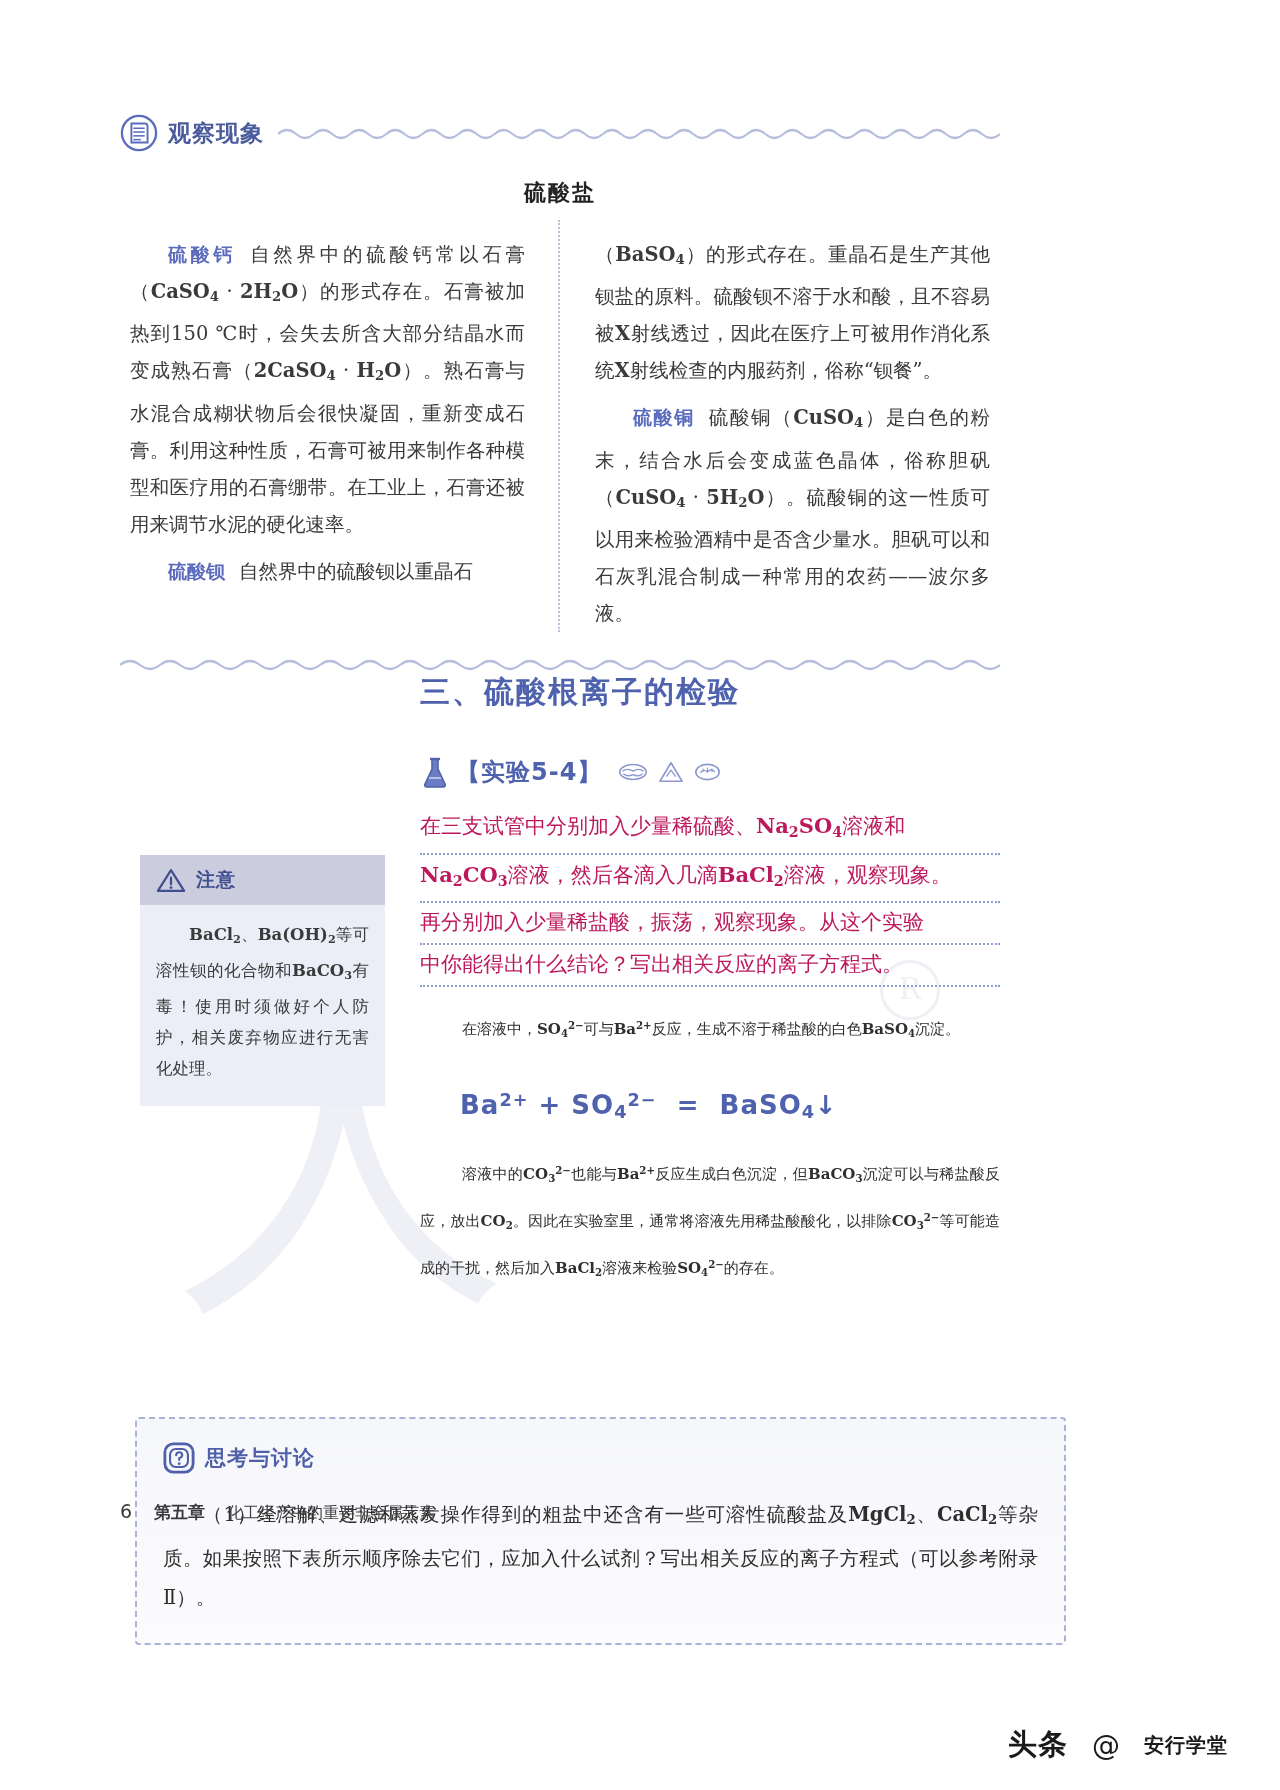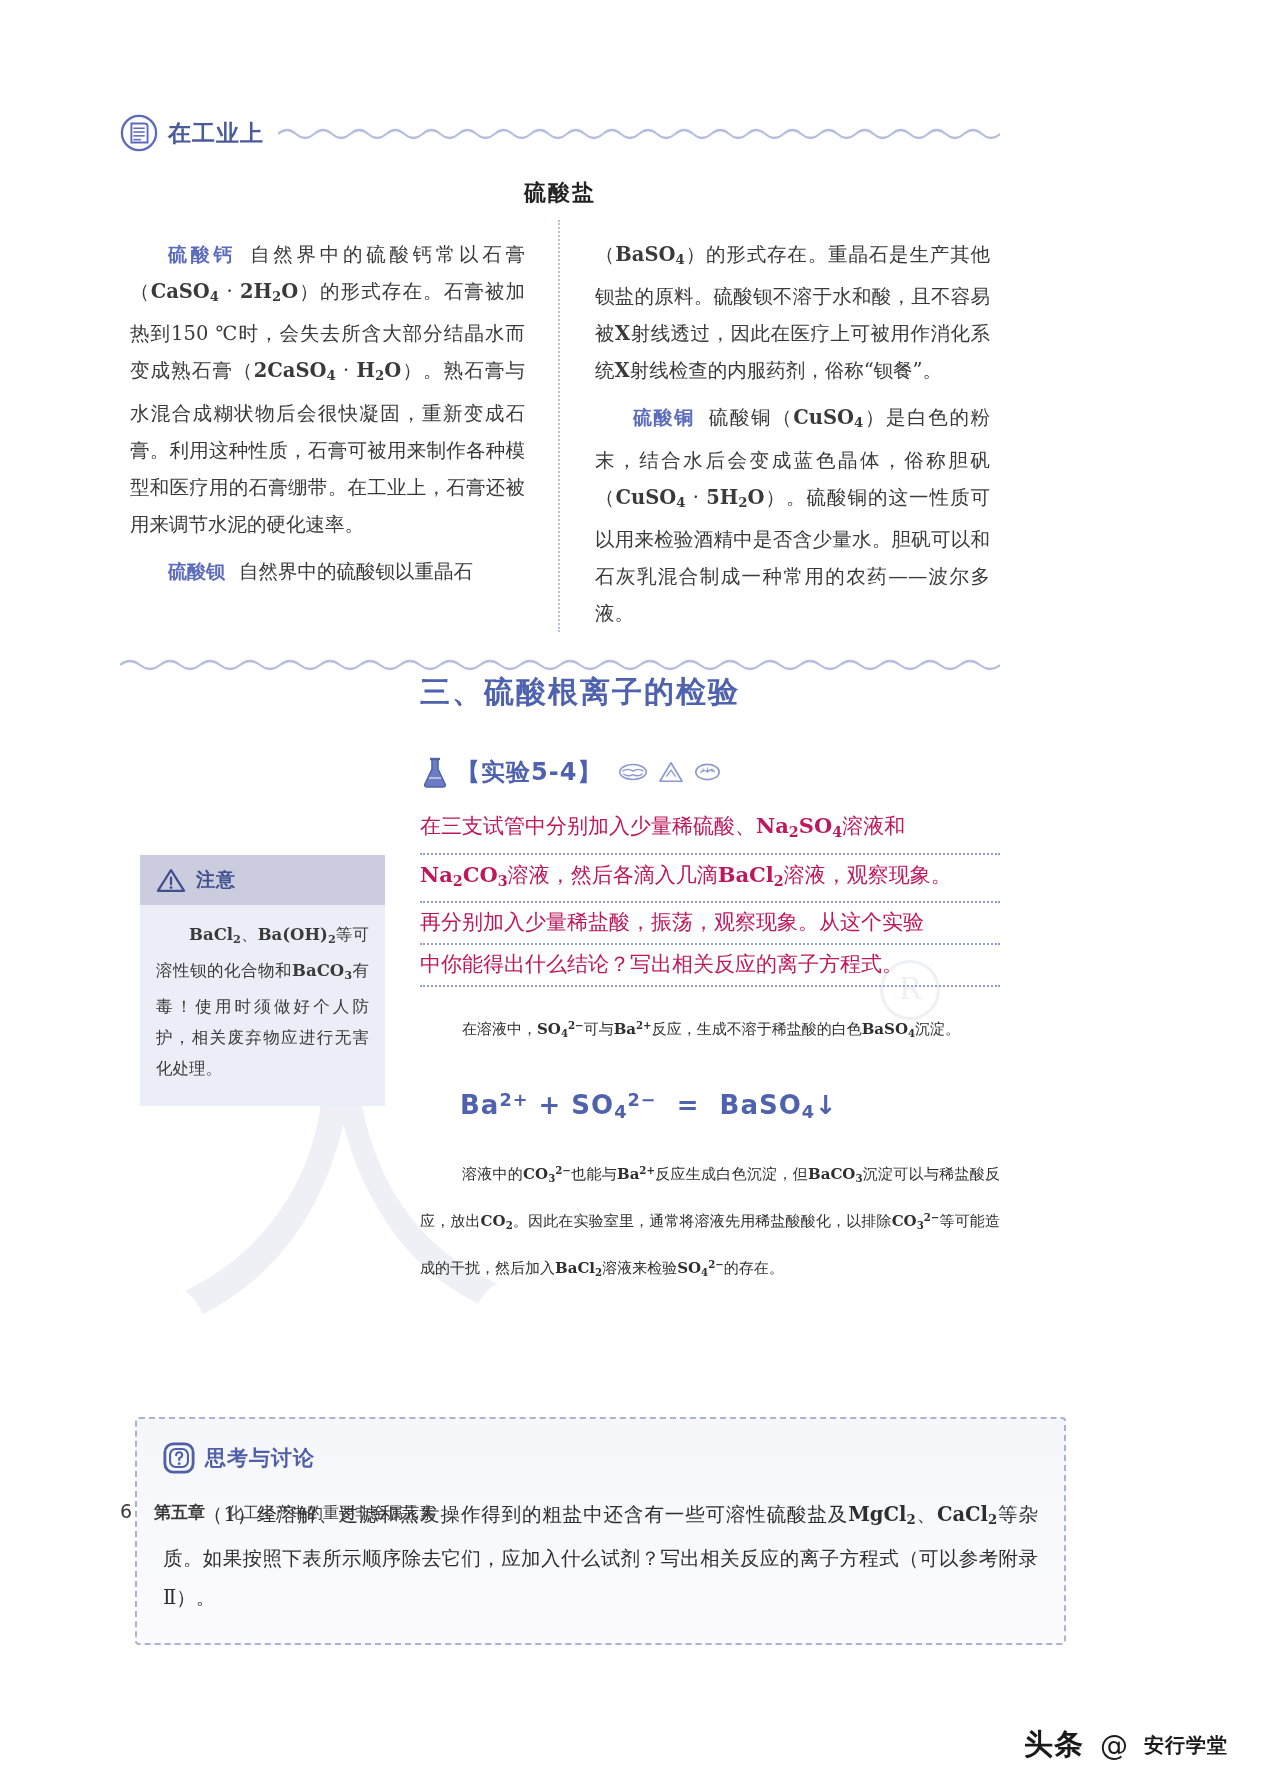--- a/index.html
+++ b/index.html
@@ -158,21 +158,21 @@
     color:#3a3a3a;
   }
   .pg-num{font-size:19px;}
   .f-chap{font-size:17px;font-weight:bold;}
   .f-title{font-size:16px;}
 
   
   .srcbar{
     position:absolute;left:0;top:1700px;width:1280px;height:90px;
     display:flex;align-items:center;justify-content:flex-end;
-    padding-right:52px;box-sizing:border-box;gap:16px;
+    padding-right:52px;box-sizing:border-box;gap:24px;
   }
   .src-logo{
     font-family:"DejaVu Sans","Liberation Sans",sans-serif;
     font-size:29px;font-weight:bold;color:#1a1a1a;letter-spacing:1px;
   }
   .src-at{
     font-family:"DejaVu Sans","Liberation Sans",sans-serif;
     font-size:28px;color:#1a1a1a;
   }
   .src-name{
@@ -196,21 +196,21 @@
         <span class="card-icon">
           <svg viewBox="0 0 40 40" width="38" height="38">
             <circle cx="20" cy="20" r="18" fill="none" stroke="#5b6bbd" stroke-width="2.4"></circle>
             <path d="M12 10 h14 a3 3 0 0 1 3 3 v17 h-17 z" fill="none" stroke="#5b6bbd" stroke-width="2"></path>
             <line x1="14" y1="15" x2="26" y2="15" stroke="#5b6bbd" stroke-width="1.6"></line>
             <line x1="14" y1="19" x2="26" y2="19" stroke="#5b6bbd" stroke-width="1.6"></line>
             <line x1="14" y1="23" x2="26" y2="23" stroke="#5b6bbd" stroke-width="1.6"></line>
             <line x1="14" y1="27" x2="22" y2="27" stroke="#5b6bbd" stroke-width="1.6"></line>
           </svg>
         </span>
-        <span class="card-title">在工业上</span>
+        <span class="card-title">观察现象</span>
         <span class="wave">
           <svg width="100%" height="22" viewBox="0 0 800 22" preserveAspectRatio="none">
             <path d="M0 12 q10 -8 20 0 t20 0 t20 0 t20 0 t20 0 t20 0 t20 0 t20 0 t20 0 t20 0 t20 0 t20 0 t20 0 t20 0 t20 0 t20 0 t20 0 t20 0 t20 0 t20 0 t20 0 t20 0 t20 0 t20 0 t20 0 t20 0 t20 0 t20 0 t20 0 t20 0 t20 0 t20 0 t20 0 t20 0 t20 0 t20 0 t20 0 t20 0 t20 0 t20 0" fill="none" stroke="#b6bedd" stroke-width="2.2"></path>
           </svg>
         </span>
       </div>
 
       <div class="card-body">
         <div class="card-name">硫酸盐</div>
 

